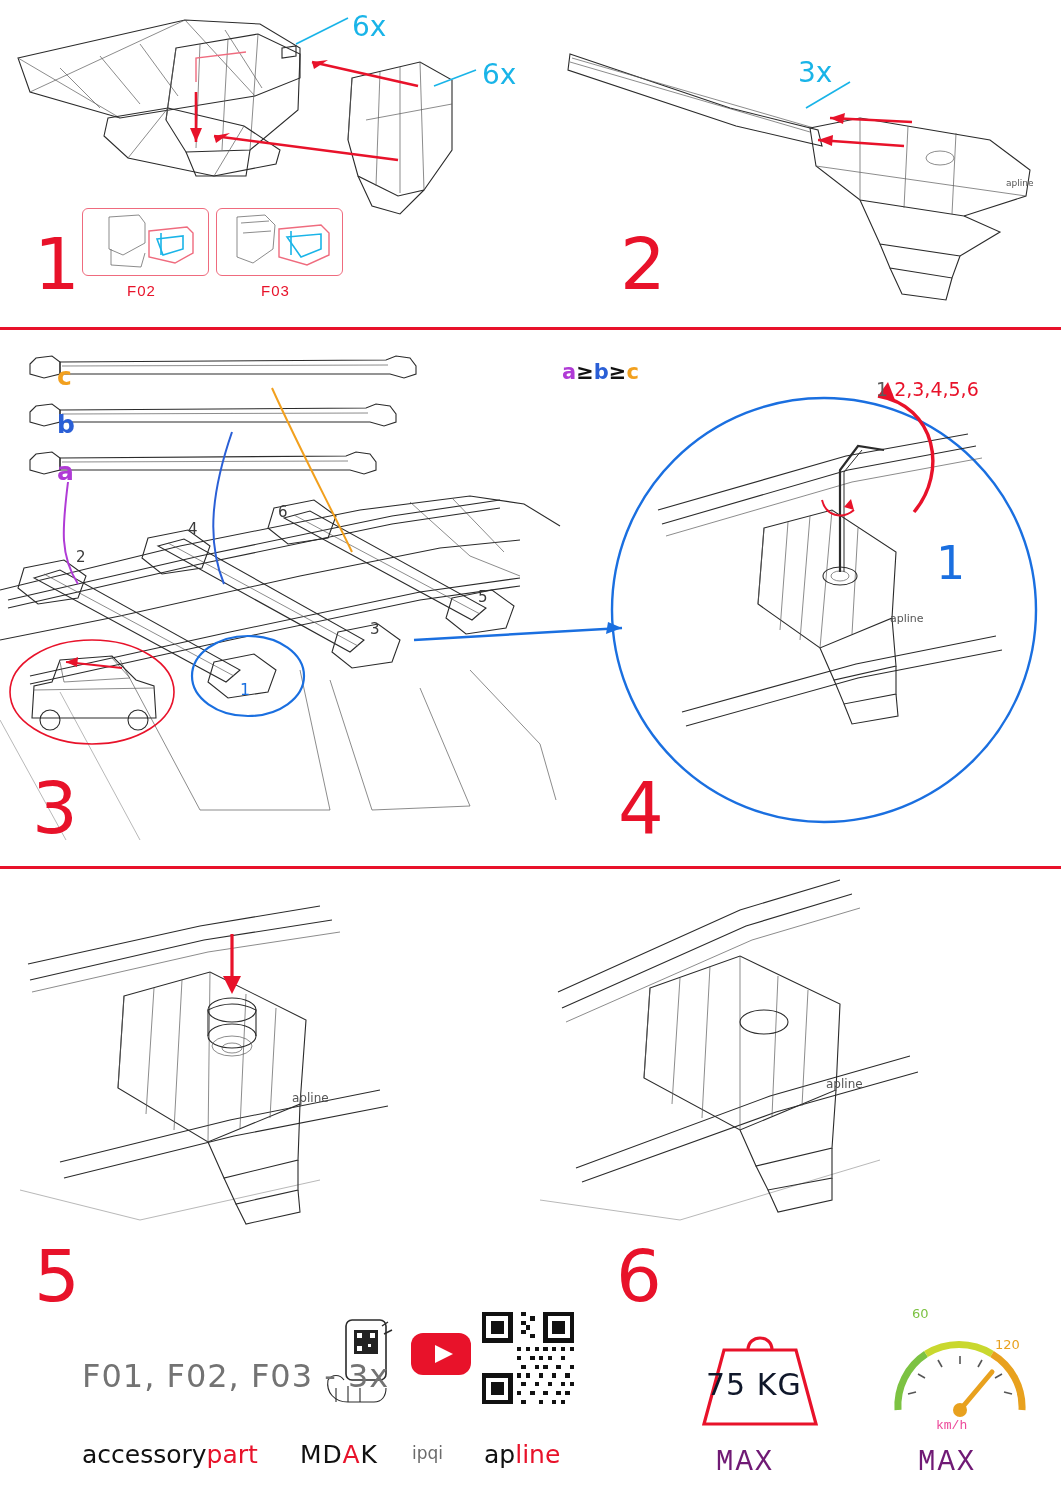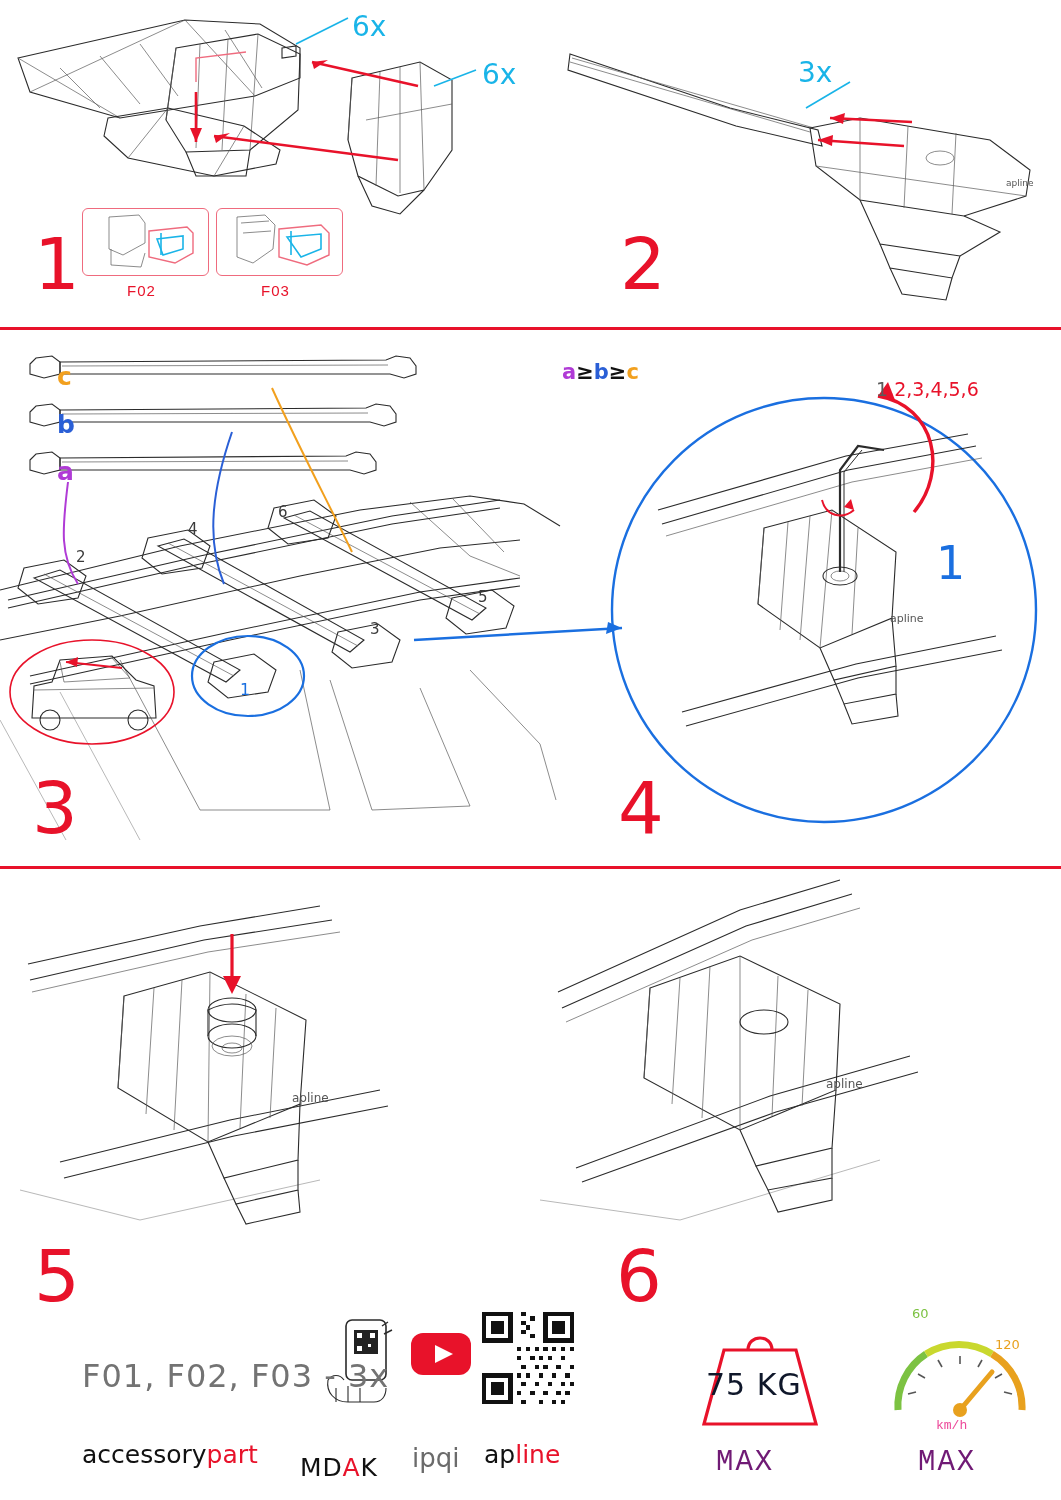--- a/index.html
+++ b/index.html
@@ -115,23 +115,23 @@
     font-size:32px;color:#737373;letter-spacing:1px;
   }
   .brandrow{position:absolute;left:82px;top:1440px;width:500px;height:40px;}
   .brand{
     position:absolute;
     font-family:"DejaVu Sans", sans-serif;
     font-size:25px;color:#111;
   }
   .brand .accent{color:#e8122a;}
   .brand.b1{left:0px;top:0px;}
-  .brand.b2{left:218px;top:0px;letter-spacing:1px;margin-top:13px;}
+  .brand.b2{left:218px;top:0px;letter-spacing:1px;}
   .brand.b2 .accent{color:#e8122a;}
-  .brand.b3{left:330px;top:3px;font-size:26px;color:#6b6b6b;}
+  .brand.b3{left:330px;top:3px;font-size:17px;color:#6b6b6b;}
   .brand.b4{left:402px;top:0px;}
   .brand.b4 .accent{color:#e8122a;}
 
   .maxlabel{
     position:absolute;
     font-family:Liberation Mono, monospace;
     font-size:29px;color:#701a75;letter-spacing:2px;
   }
   .maxlabel.m1{left:716px;top:1446px;}
   .maxlabel.m2{left:918px;top:1446px;}

